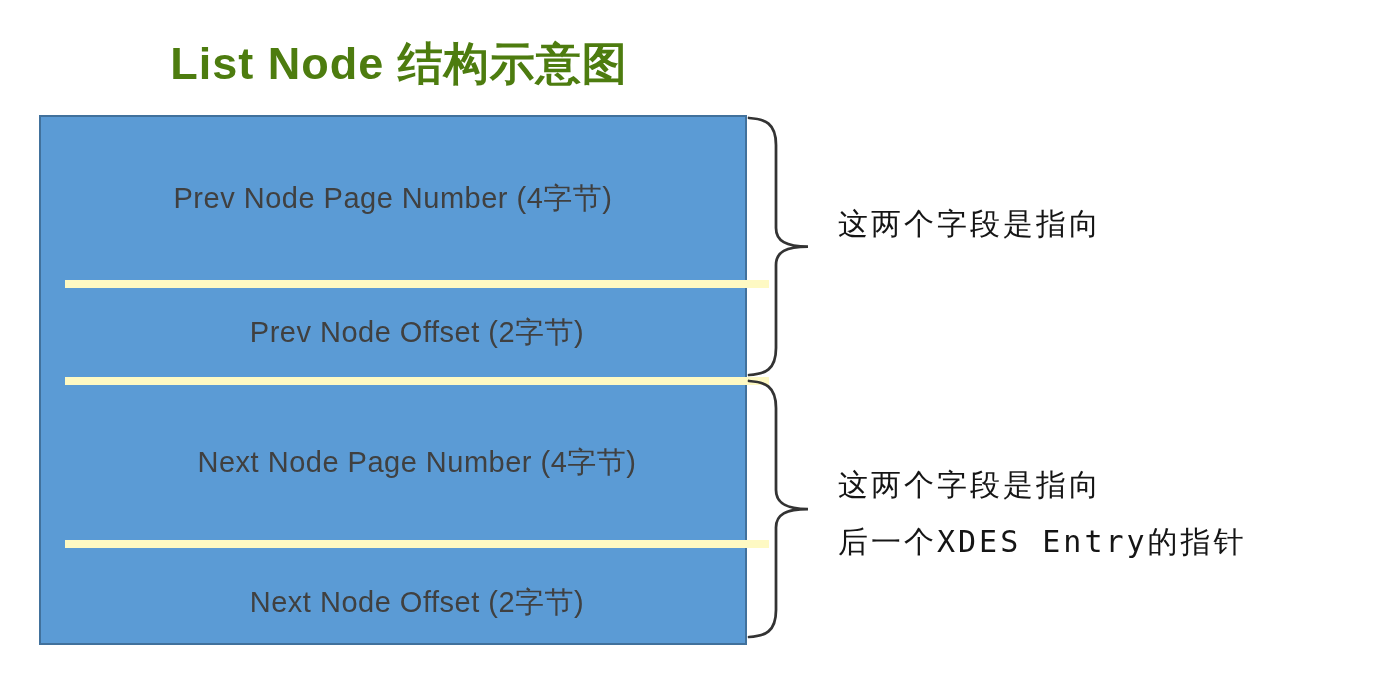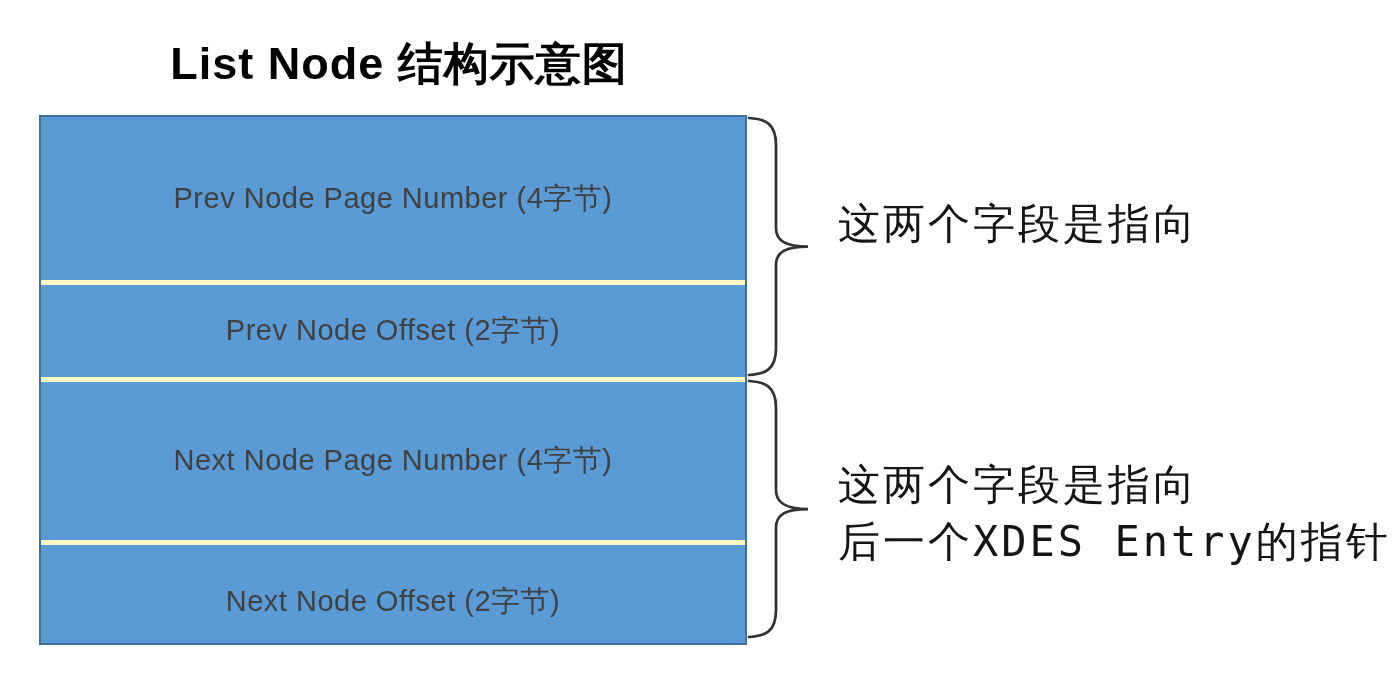--- a/index.html
+++ b/index.html
@@ -16,21 +16,21 @@
     overflow: hidden;
   }
   .diagram-title {
     position: absolute;
     left: 39px;
     top: 34px;
     width: 720px;
     text-align: center;
     font-size: 45px;
     font-weight: bold;
-    color: #000000;
+    color: #4d7c0f;
     letter-spacing: 1px;
     white-space: nowrap;
   }
   .node-box {
     position: absolute;
     left: 39px;
     top: 115px;
     width: 708px;
     height: 530px;
     box-sizing: border-box;
@@ -42,36 +42,37 @@
     width: 100%;
     display: flex;
     align-items: center;
     justify-content: center;
     color: #404040;
     font-size: 29px;
     letter-spacing: 0.5px;
     white-space: nowrap;
   }
   .node-row.divided {
-    border-top: 5px solid #fef9c3;
+    border-top: 8px solid #fef9c3;
+    margin-left: 24px;
   }
   .row-h-tall1 { height: 163px; }
   .row-h-short1 { height: 97px; }
   .row-h-tall2 { height: 163px; }
   .row-h-short2 { height: 118px; }
   .brace {
     position: absolute;
     left: 746px;
   }
   .brace svg { display: block; }
   .annotation {
     position: absolute;
     left: 838px;
     color: #151515;
-    font-size: 42px;
+    font-size: 30px;
     line-height: 57px;
     letter-spacing: 3px;
     font-family: "DejaVu Sans Mono", "Liberation Mono", monospace;
     white-space: nowrap;
   }
   .annotation .ann-line { display: block; }
 </style>
 </head>
 <body>
 

